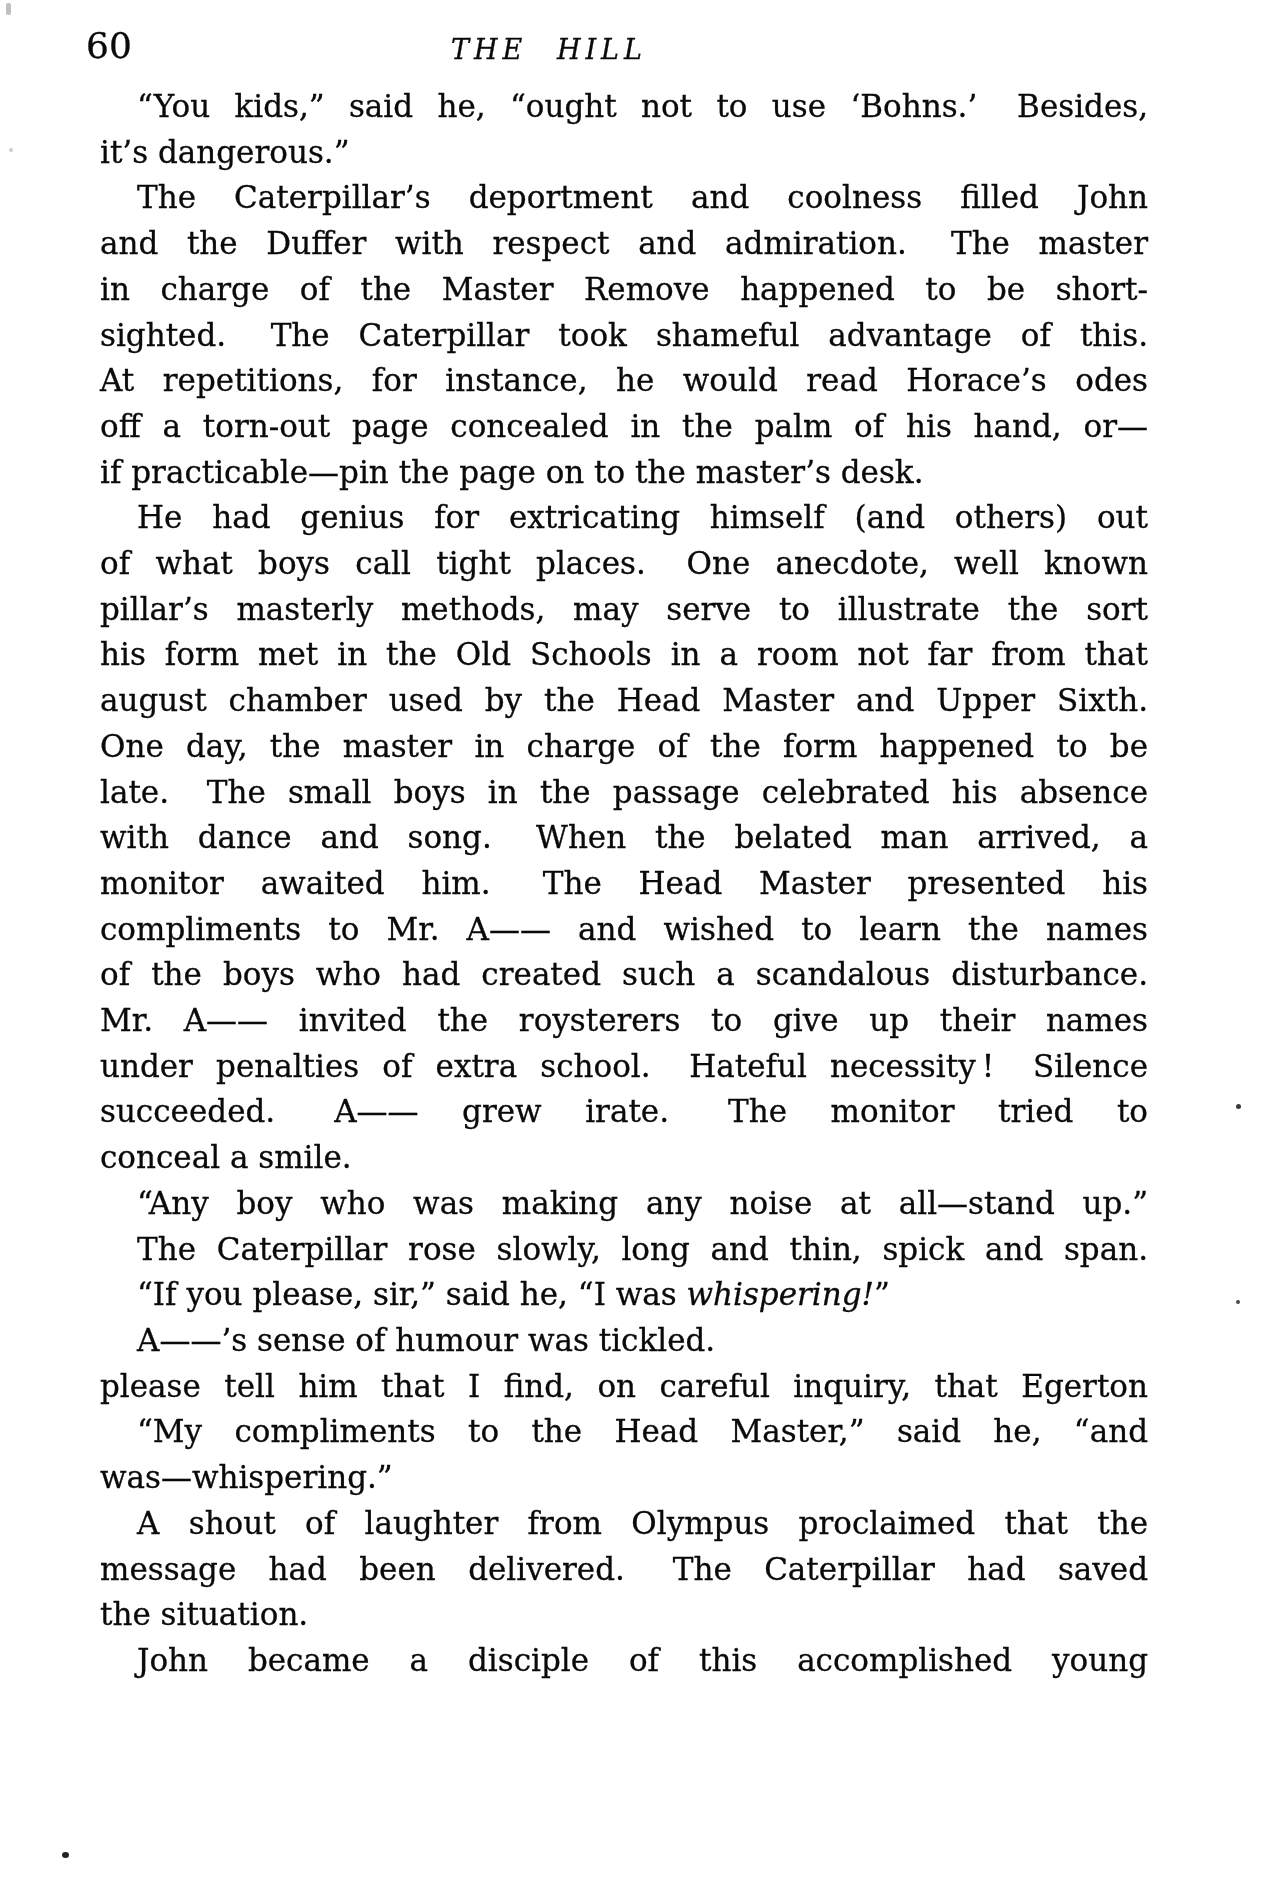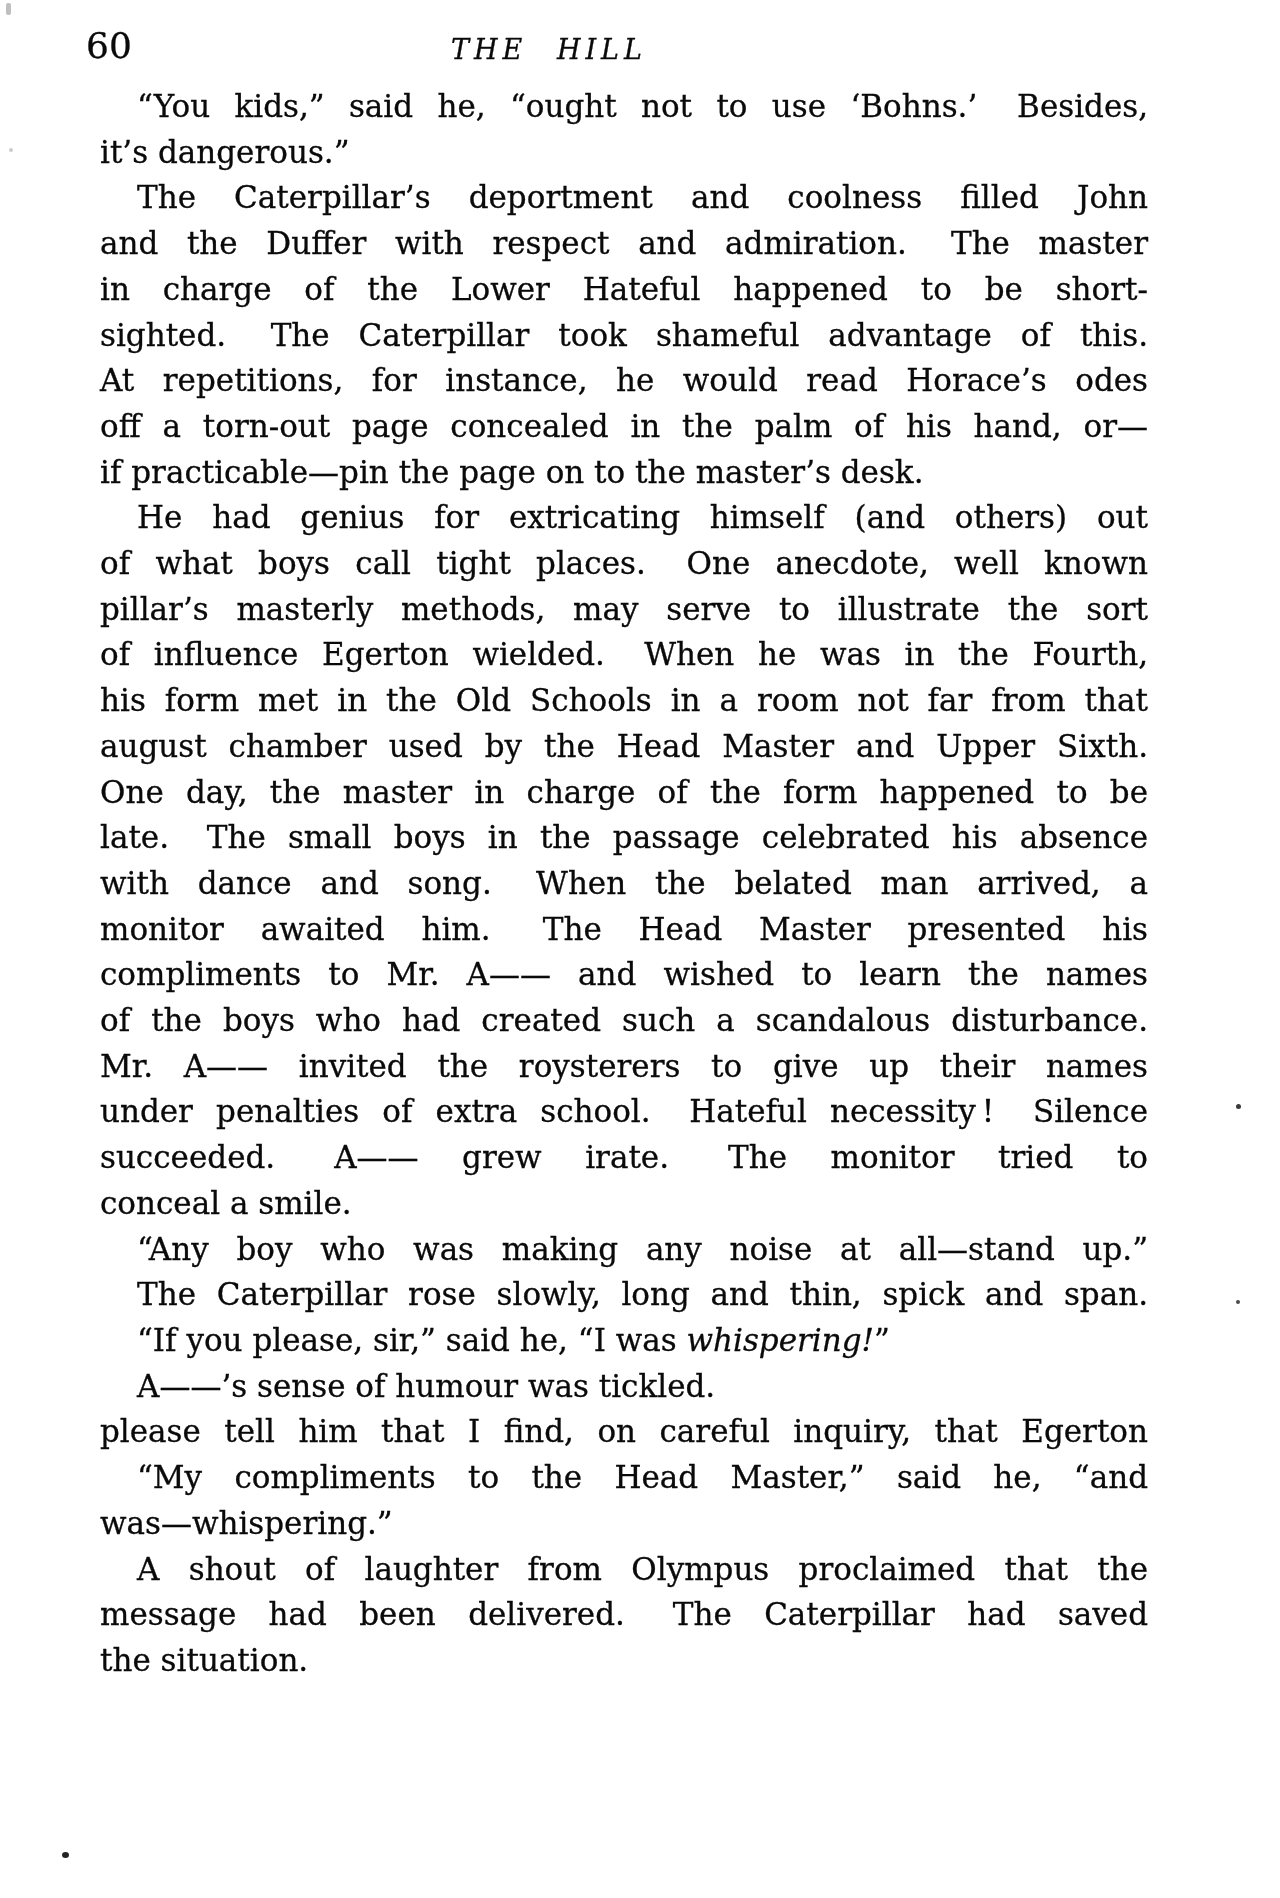--- a/index.html
+++ b/index.html
@@ -73,29 +73,28 @@
 
 <div class="page-number">60</div>
 
 <div class="running-head">THE HILL</div>
 
 <div class="text-block">
     <div class="line j ind"><span>“You kids,” said he, “ought not to use ‘Bohns.’  Besides,</span></div>
     <div class="line"><span>it’s dangerous.”</span></div>
     <div class="line j ind"><span>The Caterpillar’s deportment and coolness filled John</span></div>
     <div class="line j"><span>and the Duffer with respect and admiration.  The master</span></div>
-    <div class="line j"><span>in charge of the Lower Hateful happened to be short-</span></div>
+    <div class="line j"><span>in charge of the Master Remove happened to be short-</span></div>
     <div class="line j"><span>sighted.  The Caterpillar took shameful advantage of this.</span></div>
     <div class="line j"><span>At repetitions, for instance, he would read Horace’s odes</span></div>
     <div class="line j"><span>off a torn-out page concealed in the palm of his hand, or—</span></div>
     <div class="line"><span>if practicable—pin the page on to the master’s desk.</span></div>
     <div class="line j ind"><span>He had genius for extricating himself (and others) out</span></div>
     <div class="line j"><span>of what boys call tight places.  One anecdote, well known</span></div>
     <div class="line j"><span>pillar’s masterly methods, may serve to illustrate the sort</span></div>
-    <div class="line j"><span>of influence Egerton wielded.  When he was in the Fourth,</span></div>
     <div class="line j"><span>his form met in the Old Schools in a room not far from that</span></div>
     <div class="line j"><span>august chamber used by the Head Master and Upper Sixth.</span></div>
     <div class="line j"><span>One day, the master in charge of the form happened to be</span></div>
     <div class="line j"><span>late.  The small boys in the passage celebrated his absence</span></div>
     <div class="line j"><span>with dance and song.  When the belated man arrived, a</span></div>
     <div class="line j"><span>monitor awaited him.  The Head Master presented his</span></div>
     <div class="line j"><span>compliments to Mr. A—— and wished to learn the names</span></div>
     <div class="line j"><span>of the boys who had created such a scandalous disturbance.</span></div>
     <div class="line j"><span>Mr. A—— invited the roysterers to give up their names</span></div>
     <div class="line j"><span>under penalties of extra school.  Hateful necessity !  Silence</span></div>
@@ -104,19 +103,20 @@
     <div class="line j ind"><span>“Any boy who was making any noise at all—stand up.”</span></div>
     <div class="line j ind"><span>The Caterpillar rose slowly, long and thin, spick and span.</span></div>
     <div class="line ind"><span>“If you please, sir,” said he, “I was </span><span class="it">whispering!</span><span>”</span></div>
     <div class="line ind"><span>A——’s sense of humour was tickled.</span></div>
     <div class="line j"><span>please tell him that I find, on careful inquiry, that Egerton</span></div>
     <div class="line j ind"><span>“My compliments to the Head Master,” said he, “and</span></div>
     <div class="line"><span>was—whispering.”</span></div>
     <div class="line j ind"><span>A shout of laughter from Olympus proclaimed that the</span></div>
     <div class="line j"><span>message had been delivered.  The Caterpillar had saved</span></div>
     <div class="line"><span>the situation.</span></div>
+    <div class="line j ind"><span>John became a disciple of this accomplished young</span></div>
   </div>
 
 <div class="speck sp1"></div>
 <div class="speck sp2"></div>
 <div class="speck sp3"></div>
 <div class="speck sp4"></div>
 <div class="speck sp5"></div>
 
 </body></html>

